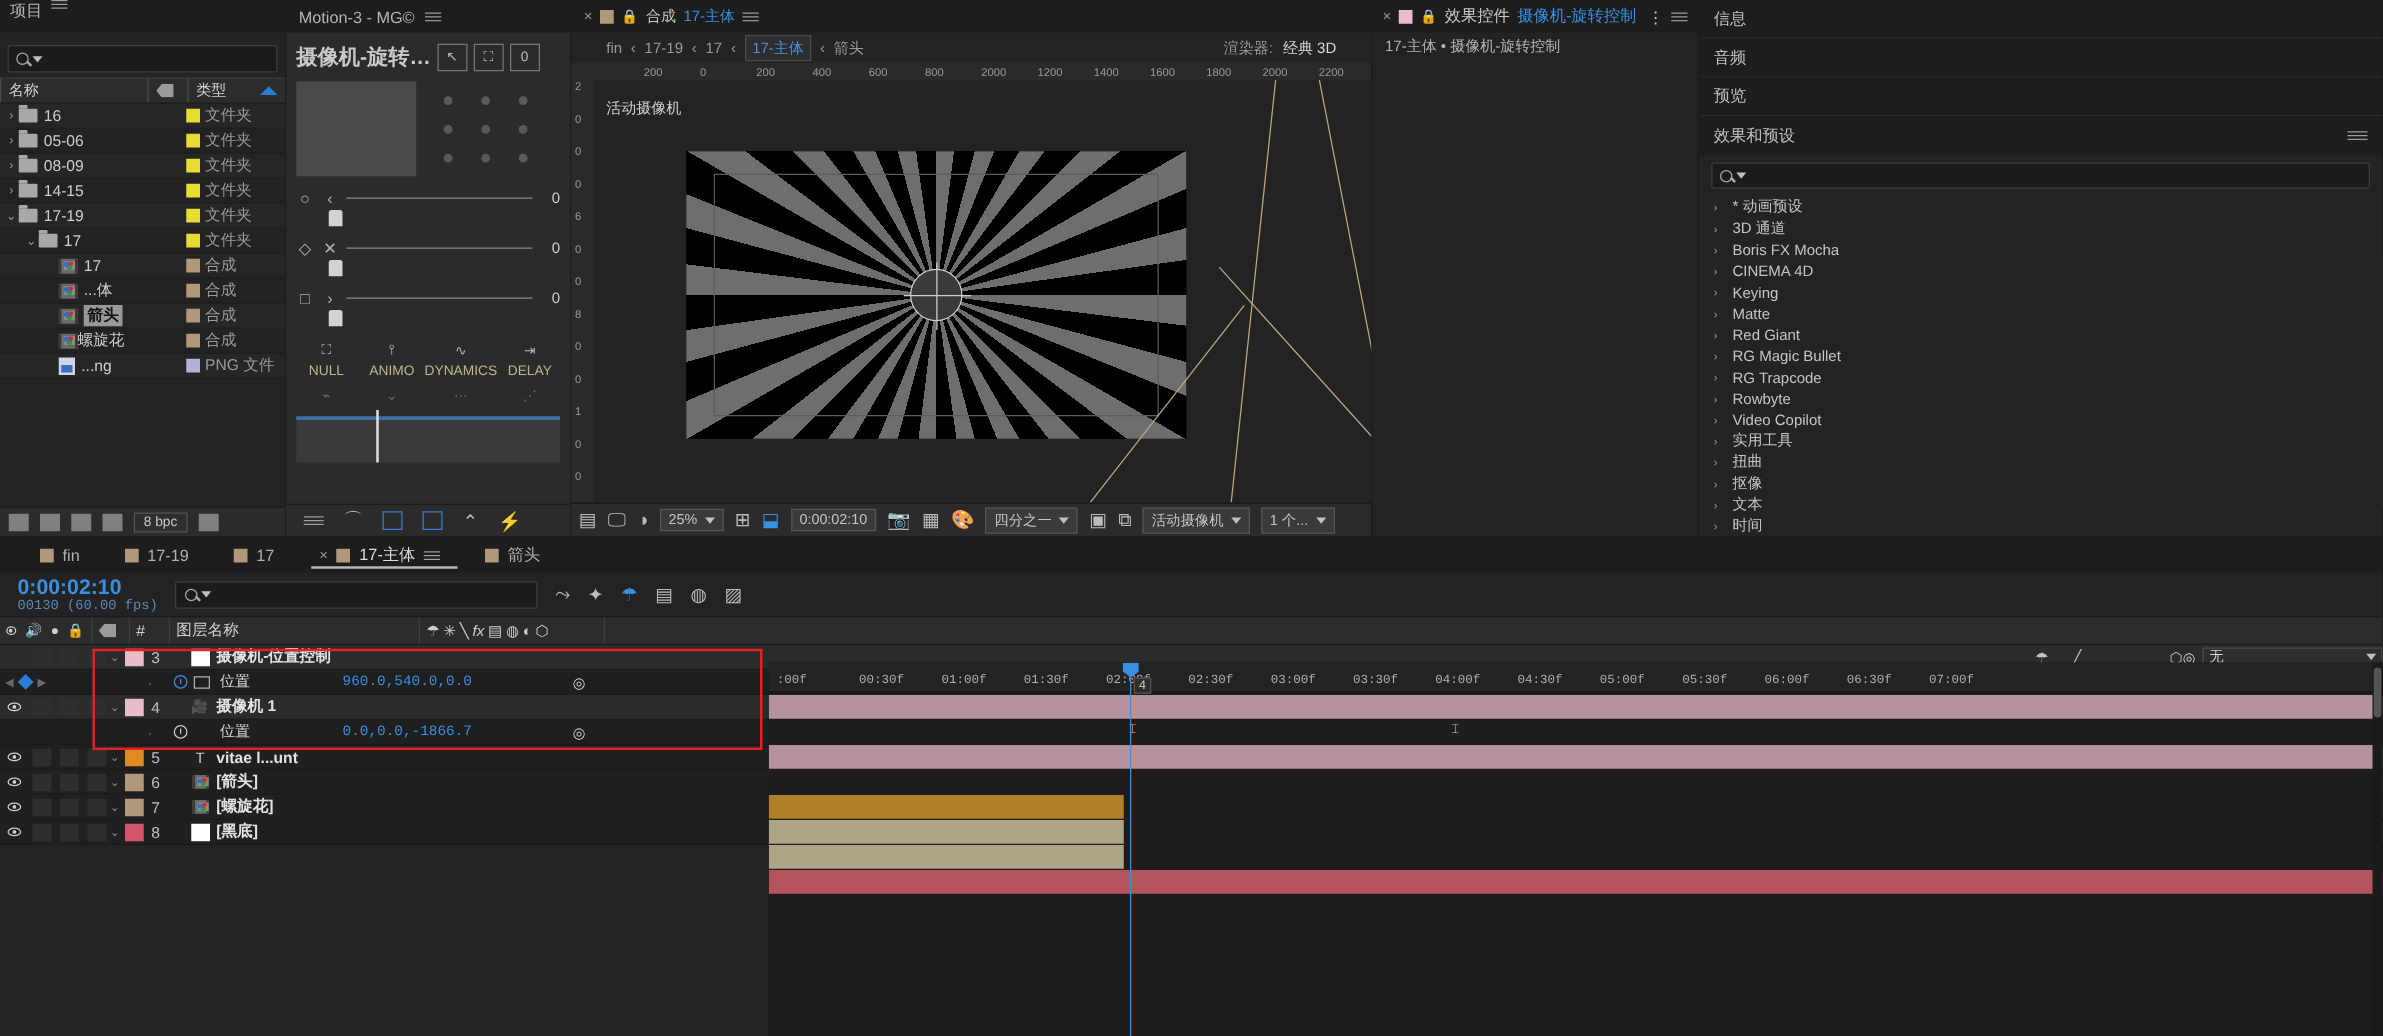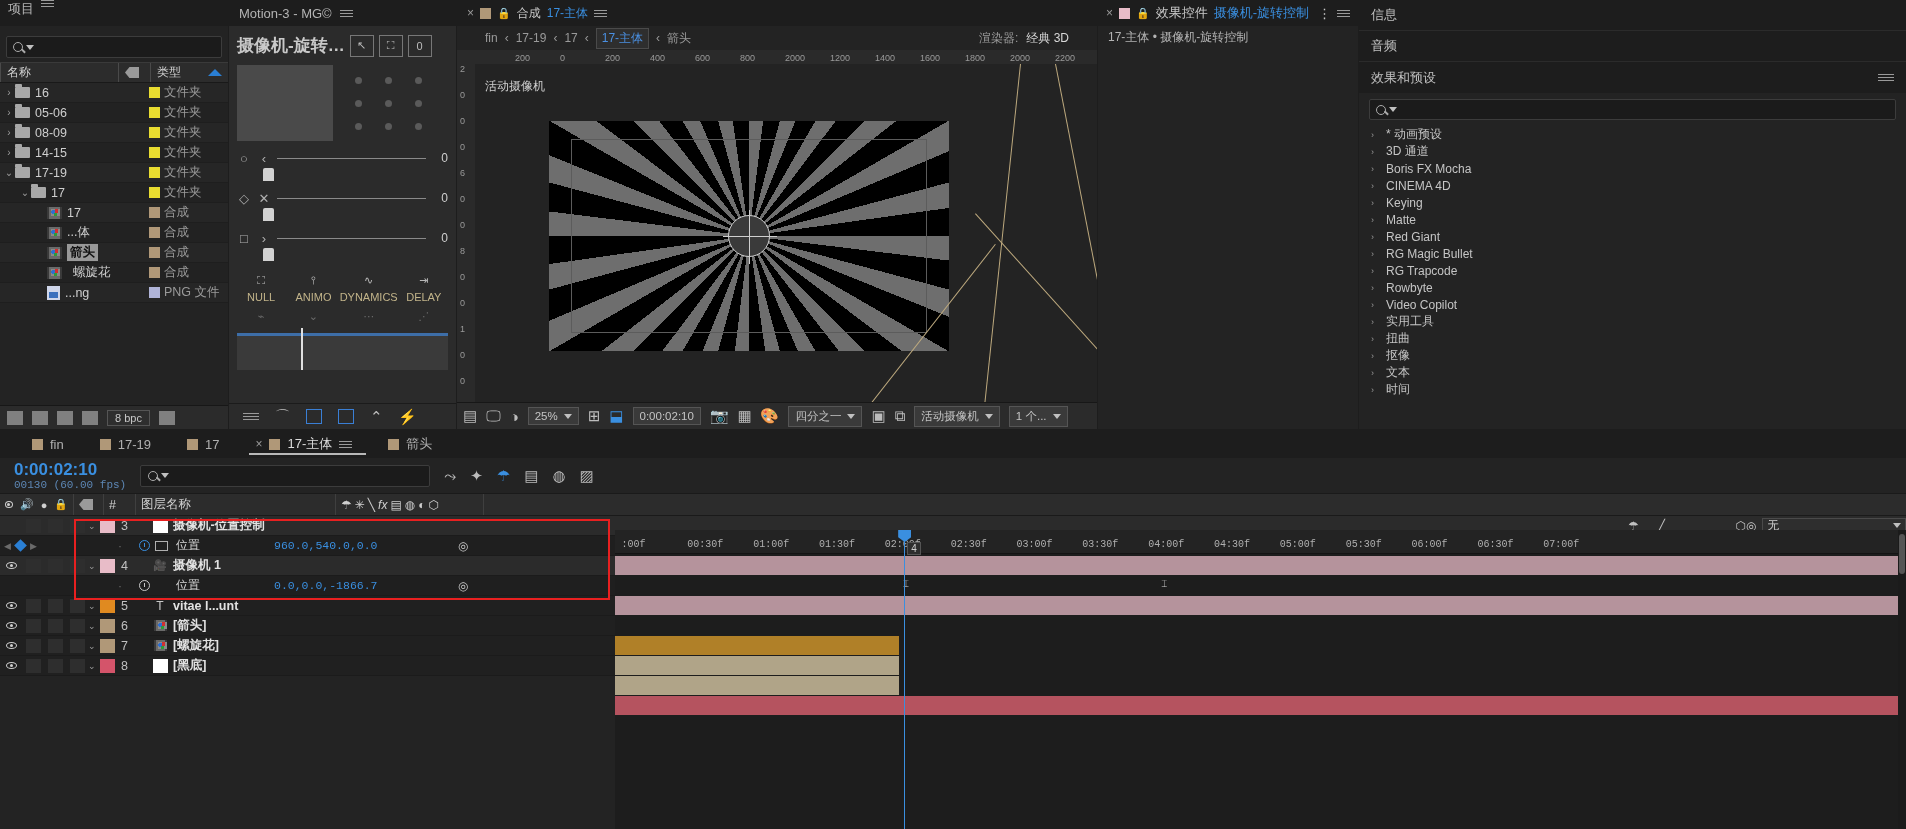--- a/index.html
+++ b/index.html
@@ -283,21 +283,21 @@
         <span class="comp-ico"></span>
         <span class="pname selname" style="margin-left:5px;flex:0 0 auto;">箭头</span>
         <span style="flex:1"></span>
         <span class="swatch" style="background:#b09878"></span>
         <span class="ptype">合成</span>
       </div>
       <div class="prow">
         <span style="width:35px;flex:none;"></span>
         <span class="twisty"></span>
         <span class="comp-ico"></span>
-        <span class="pname" style="margin-left:11px;">螺旋花</span>
+        <span class="pname" style="margin-left:0;">螺旋花</span>
         <span style="flex:1"></span>
         <span class="swatch" style="background:#b09878"></span>
         <span class="ptype">合成</span>
       </div>
       <div class="prow">
         <span style="width:35px;flex:none;"></span>
         <span class="twisty"></span>
         <span class="png-ico"></span>
         <span class="pname" style="margin-left:5px;">...ng</span>
         <span style="flex:1"></span>
@@ -541,20 +541,21 @@
         <i></i>
         <i></i>
       </span>
   </div>
   <div id="fxSub">17-主体 • 摄像机-旋转控制</div>
 </div>
 
 <div class="panel" id="rightDock">
   <div class="dockHead">信息</div>
   <div class="dockHead">音频</div>
+  <div class="dockHead">预览</div>
   <div id="fxPresetHead">
     <span>效果和预设</span>
     <span class="hamburger" style="width:16px;">
         <i></i>
         <i></i>
         <i></i>
       </span>
   </div>
   <div id="fxSearch">
     <span class="mag"></span>

